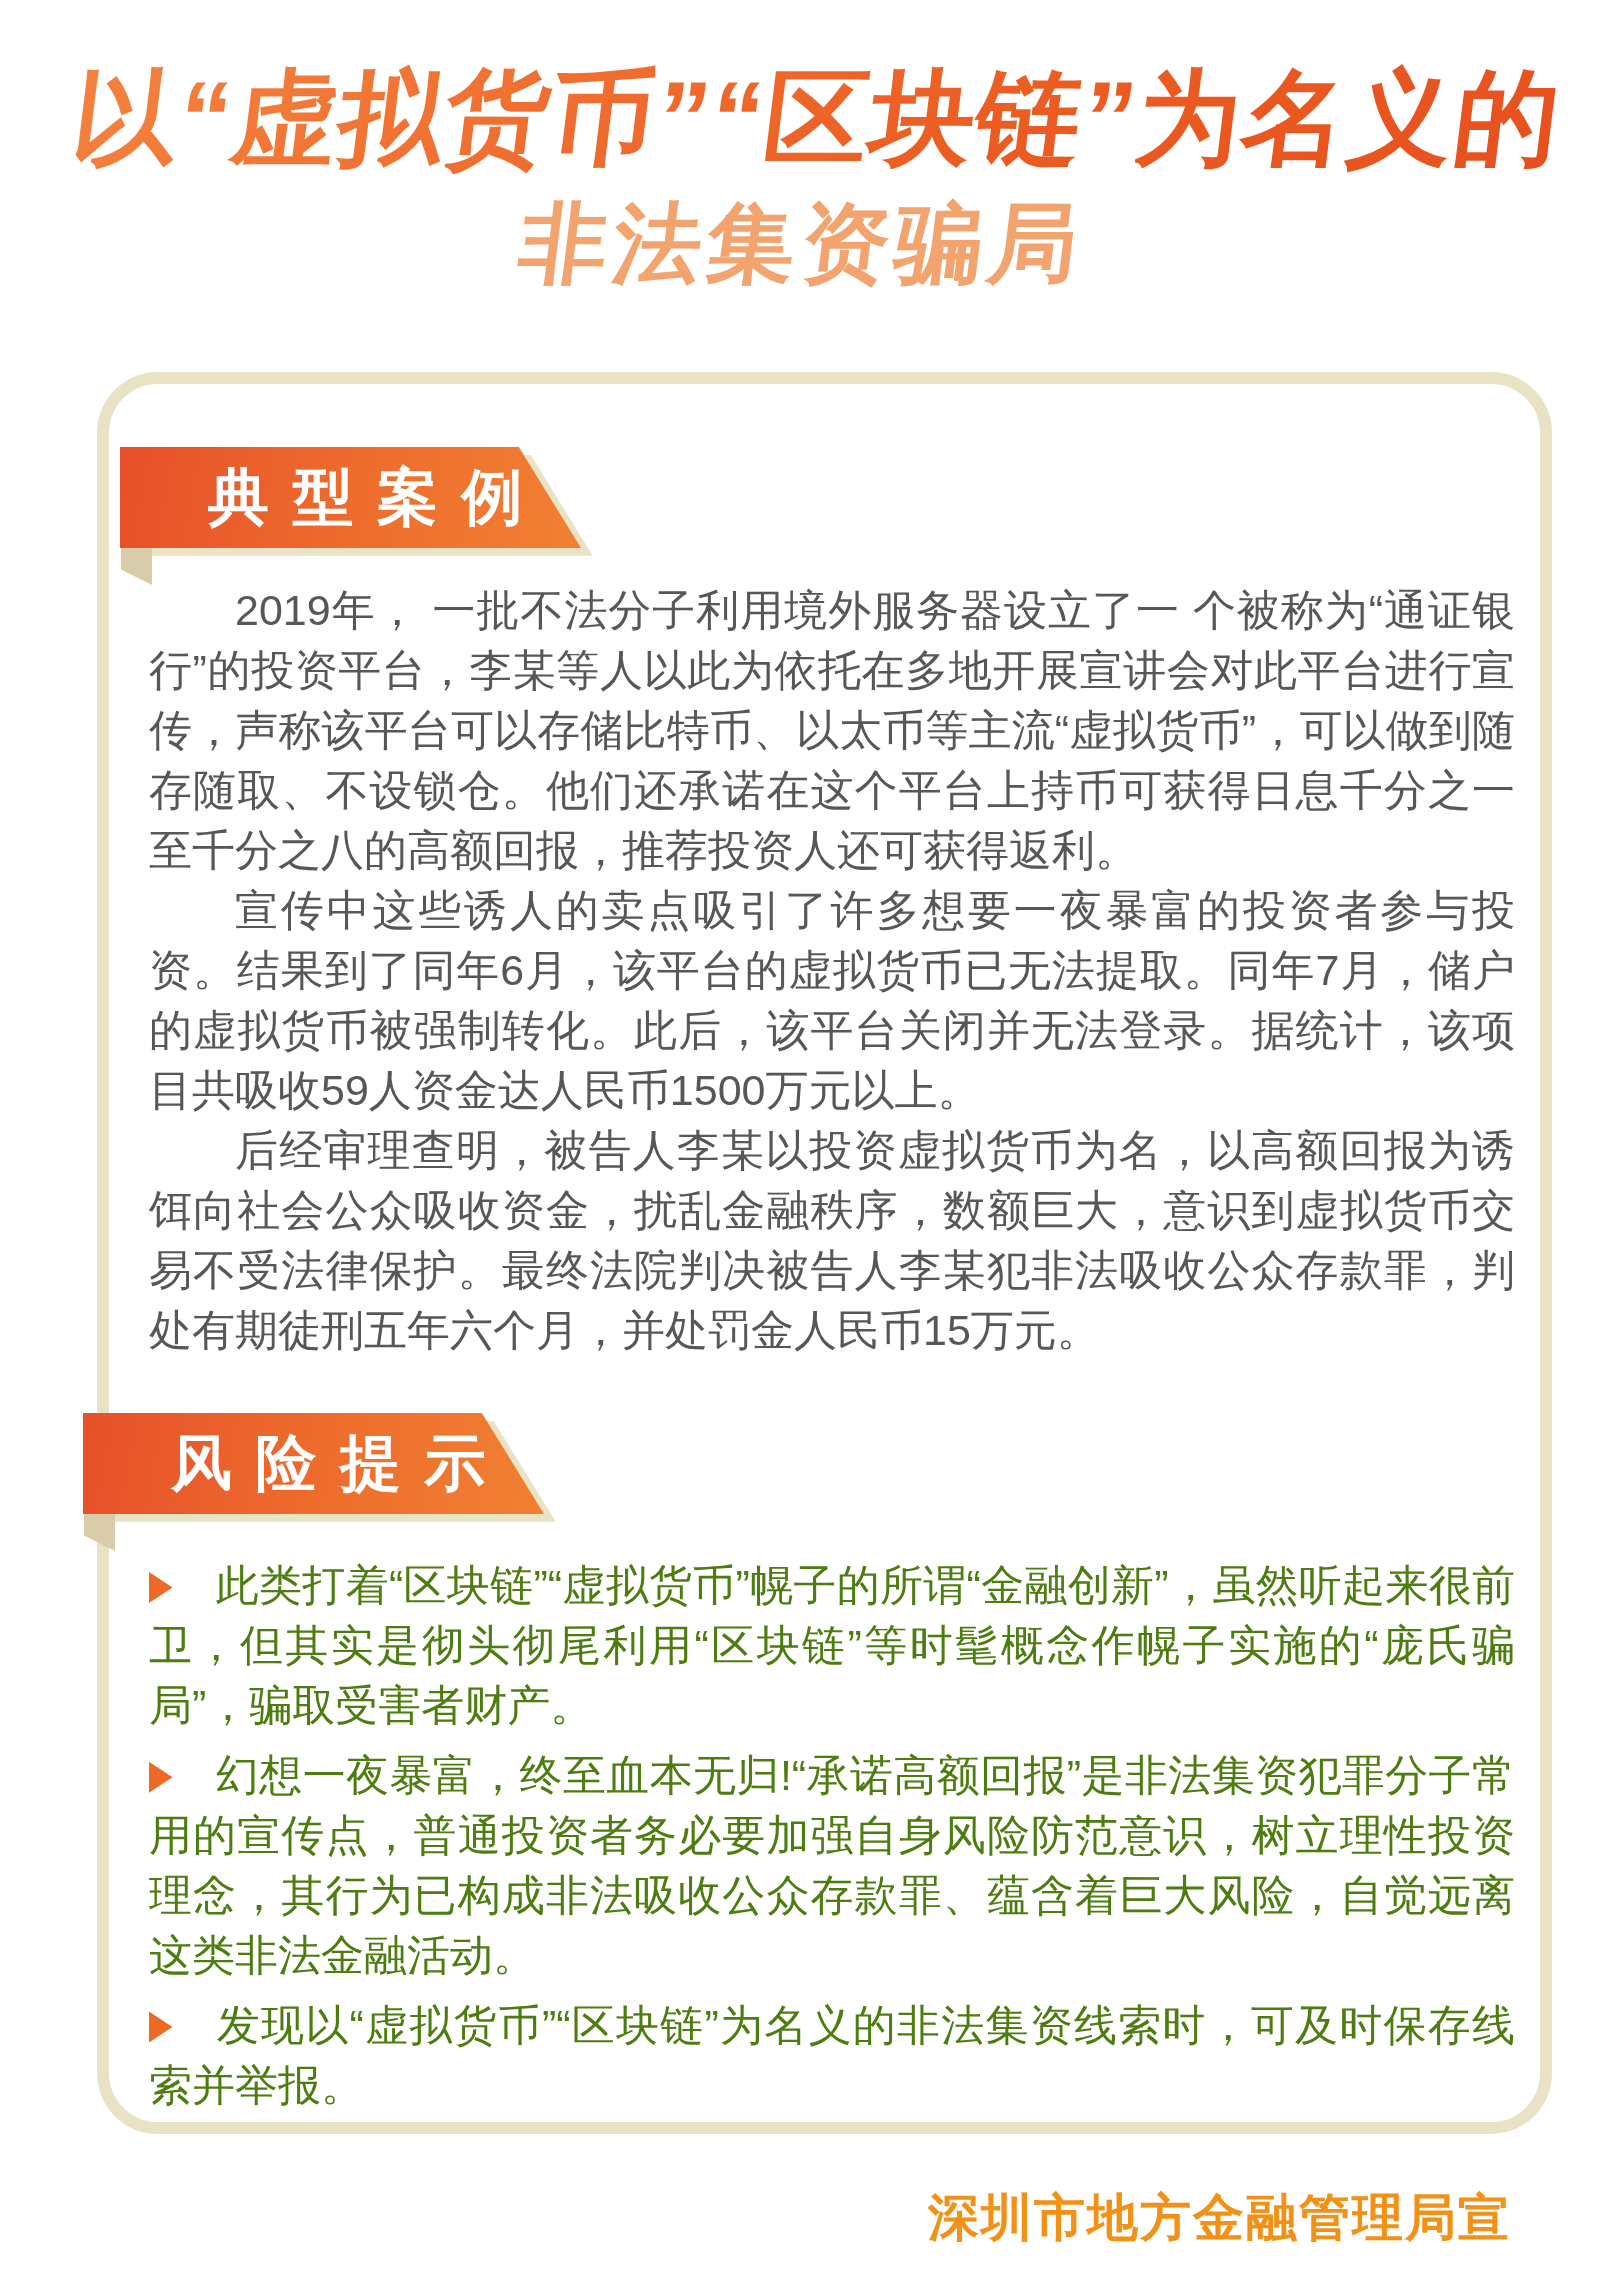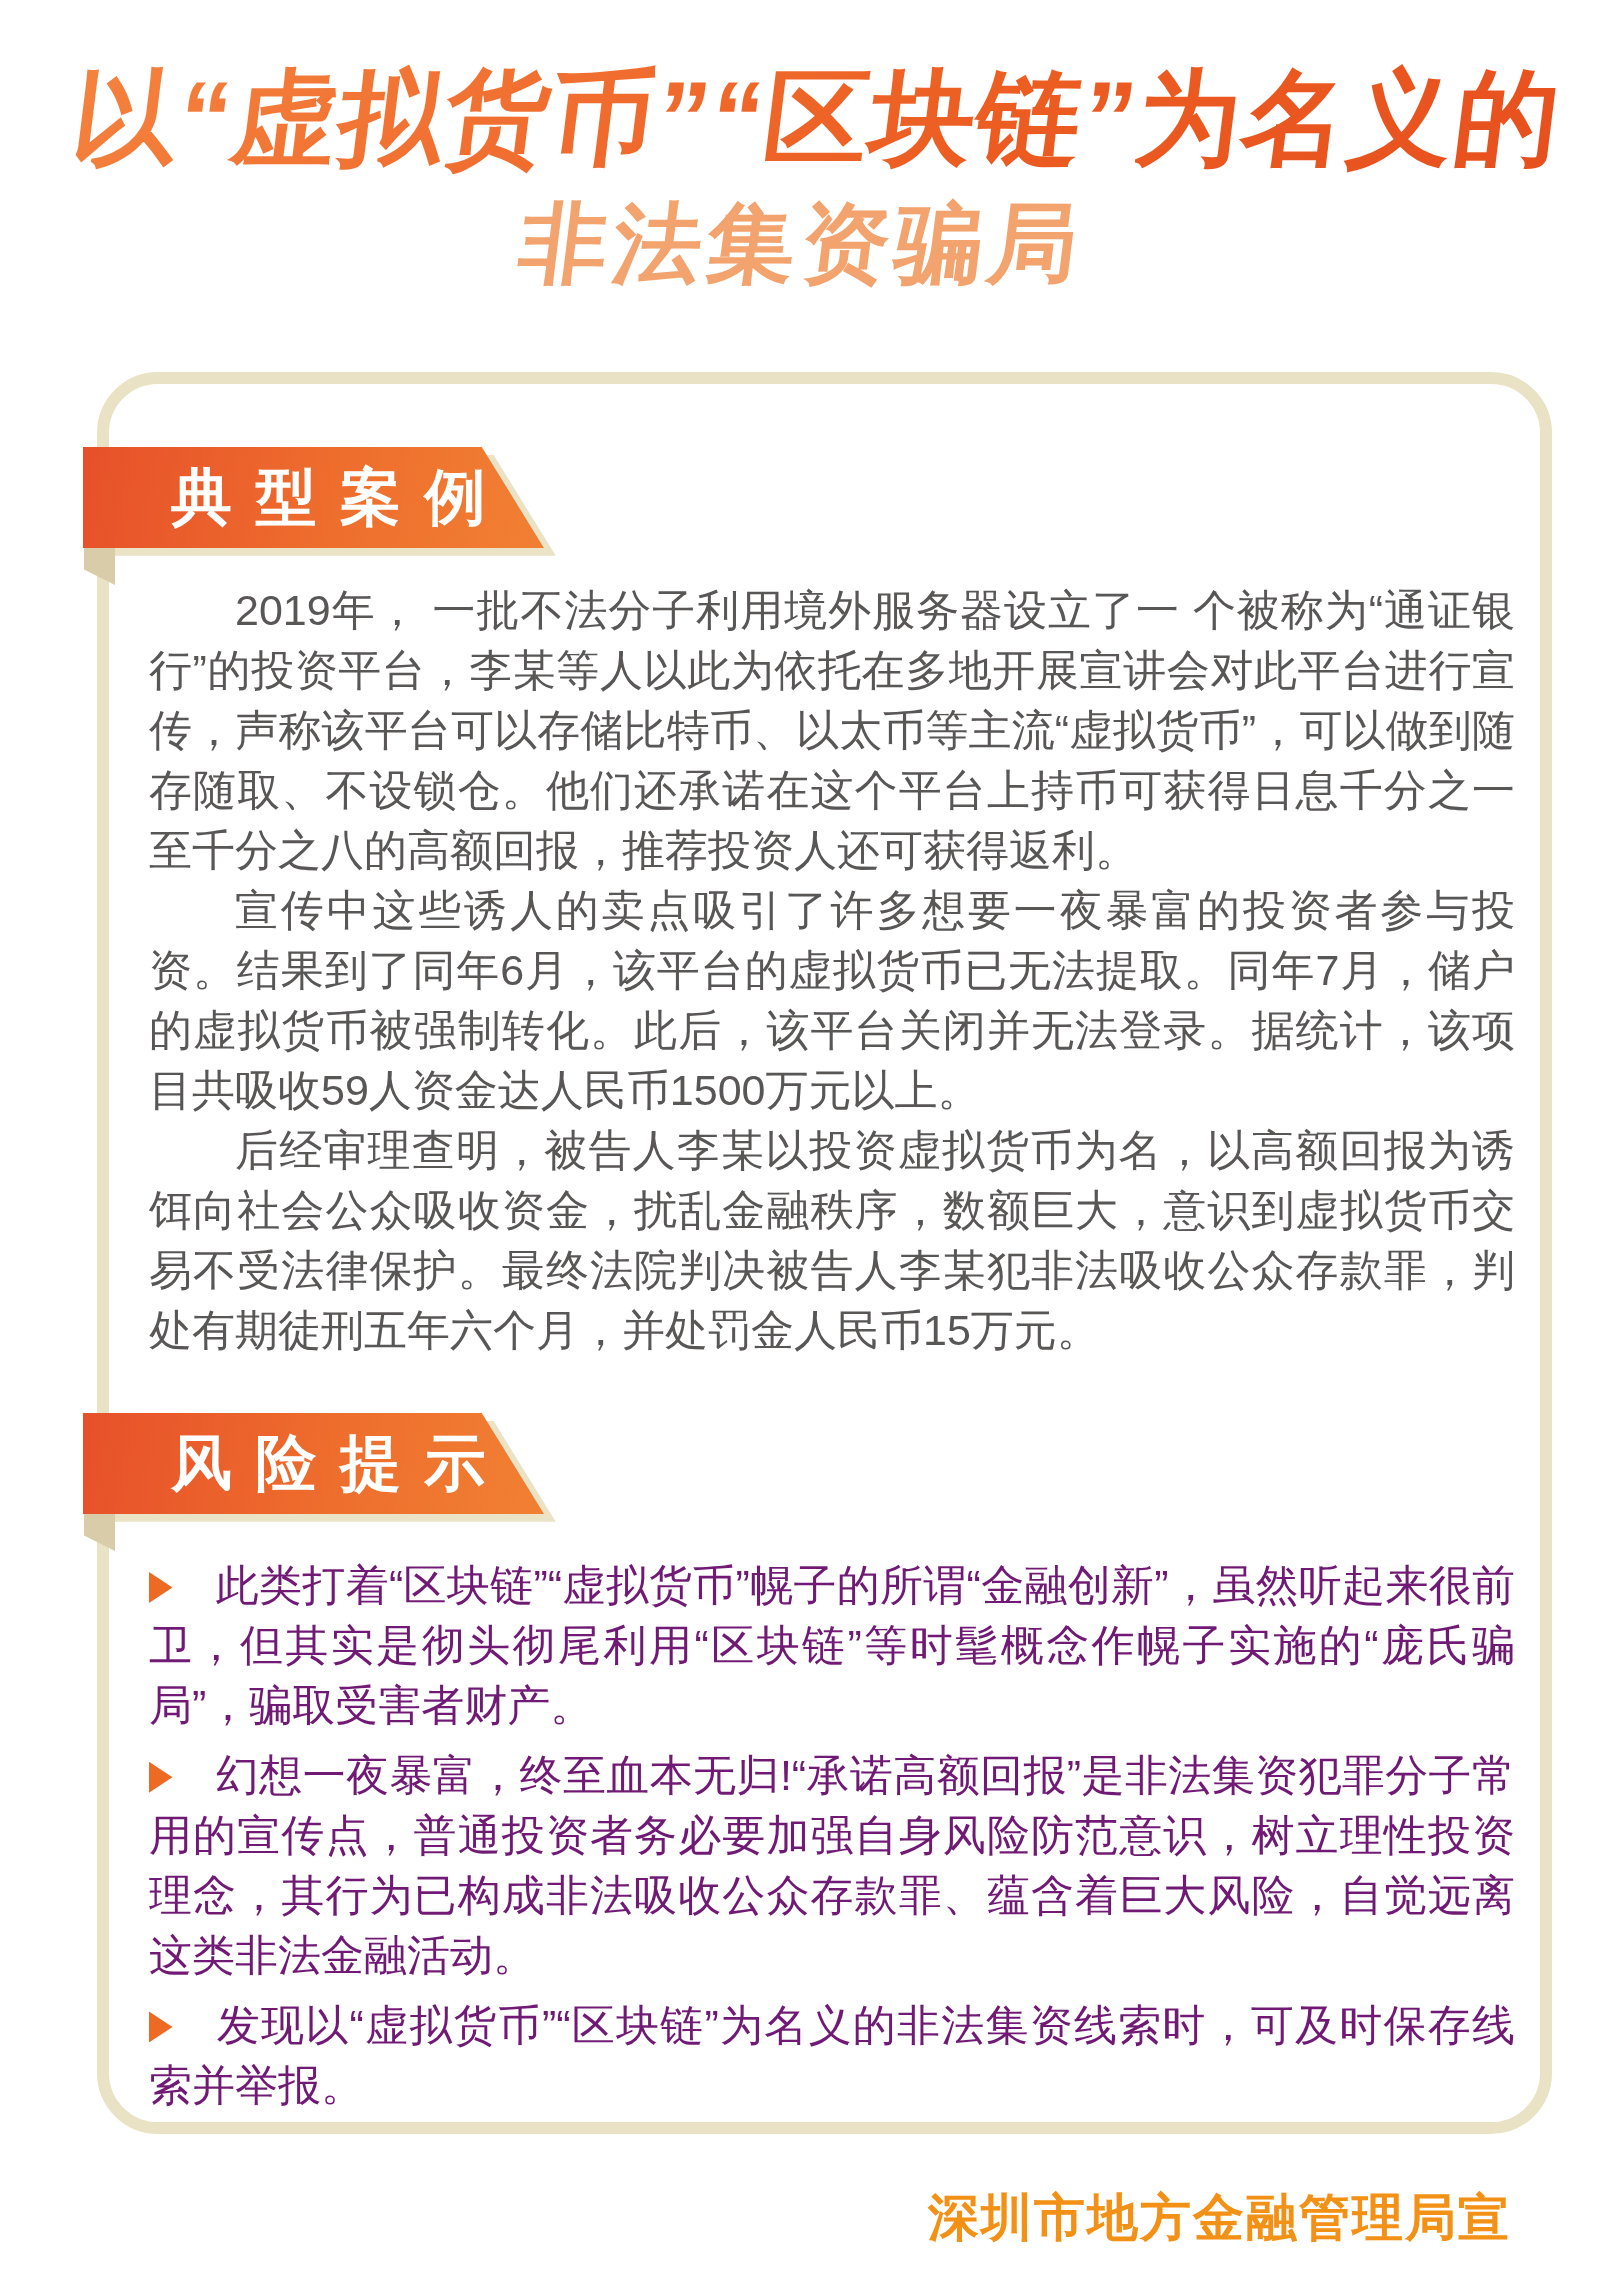--- a/index.html
+++ b/index.html
@@ -51,21 +51,21 @@
   }
   
   .case-text{
     position:absolute;left:149px;top:580px;width:1366px;z-index:2;
     color:#595656;font-size:43px;line-height:60px;font-weight:500;
     text-align:justify;
   }
   .case-text p{margin:0;text-indent:2em;}
   .risk-list{
     position:absolute;left:149px;top:1555px;width:1366px;z-index:2;
-    color:#701a75;font-size:43px;line-height:60px;font-weight:500;
+    color:#4d7c0f;font-size:43px;line-height:60px;font-weight:500;
     text-align:justify;
   }
   .risk-item{margin:0 0 9.8px 0;}
   .tri{
     display:inline-block;width:23.5px;height:31px;background:#ED6A24;
     clip-path:polygon(0 0,100% 50%,0 100%);
     margin-right:43px;vertical-align:-2.9px;
   }
   
   .footer{
@@ -76,21 +76,21 @@
 </head>
 <body>
 
 <div class="title">
   <div class="title-l1">以“虚拟货币”“区块链”为名义的</div>
   <div class="title-l2">非法集资骗局</div>
 </div>
 
 <div class="panel"></div>
 
-<div class="ribbon" style="top:447px;">
+<div class="ribbon" style="top:447px;margin-left:37px;">
   <div class="ribbon-back"></div>
   <div class="ribbon-fold"></div>
   <div class="ribbon-front">
     <span class="ribbon-text">典型案例</span>
   </div>
 </div>
 
 <div class="case-text">
   <p>2019年， 一批不法分子利用境外服务器设立了一 个被称为“通证银行”的投资平台，李某等人以此为依托在多地开展宣讲会对此平台进行宣传，声称该平台可以存储比特币、以太币等主流“虚拟货币”，可以做到随存随取、不设锁仓。他们还承诺在这个平台上持币可获得日息千分之一至千分之八的高额回报，推荐投资人还可获得返利。</p>
   <p>宣传中这些诱人的卖点吸引了许多想要一夜暴富的投资者参与投资。结果到了同年6月，该平台的虚拟货币已无法提取。同年7月，储户的虚拟货币被强制转化。此后，该平台关闭并无法登录。据统计，该项目共吸收59人资金达人民币1500万元以上。</p>

